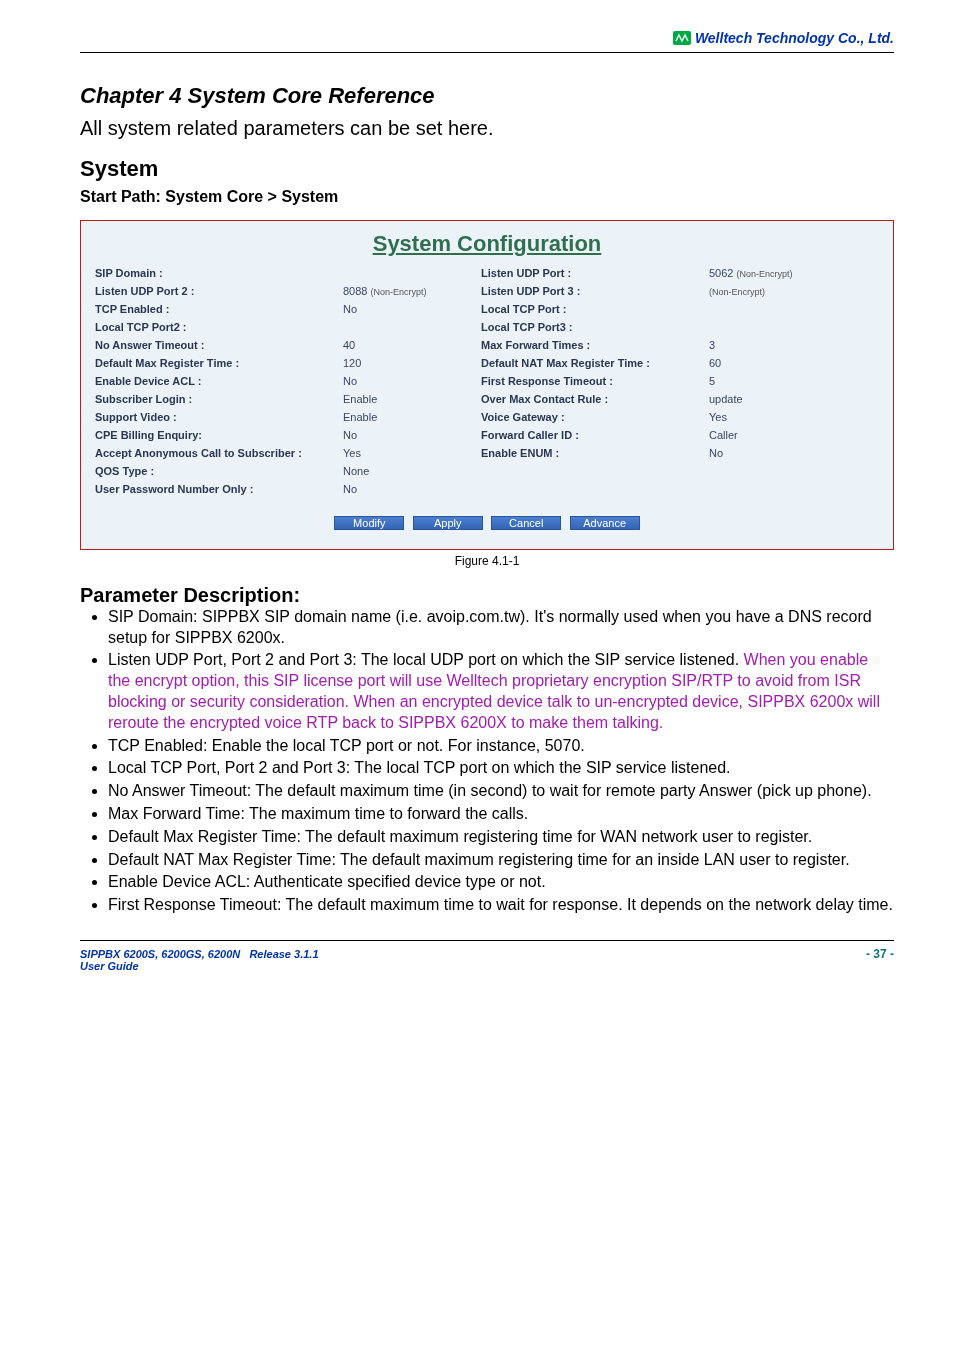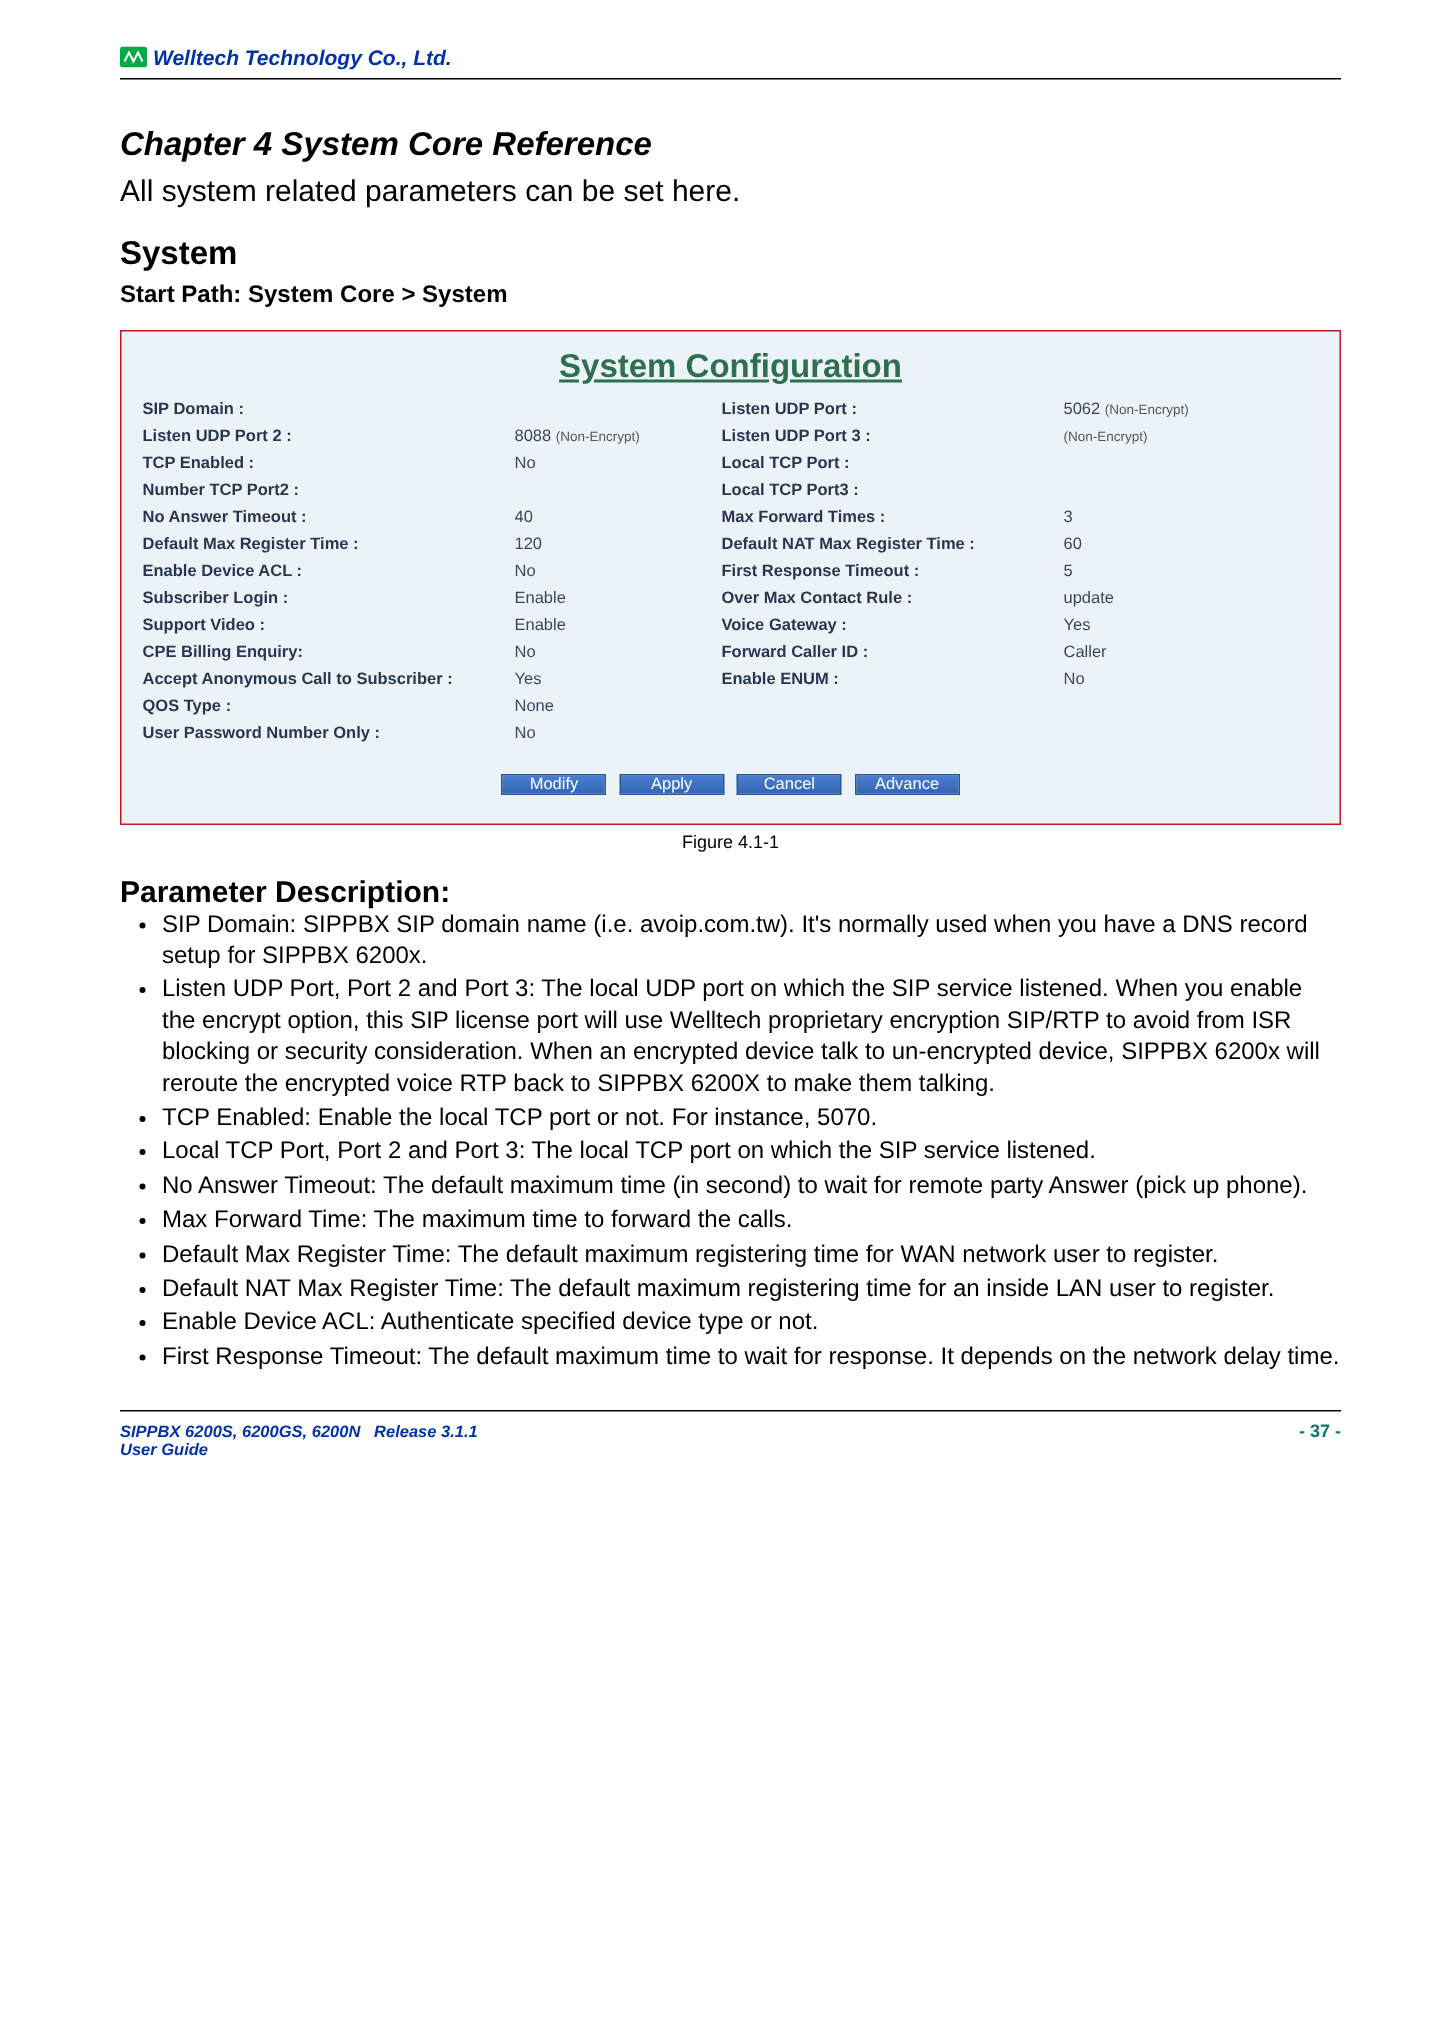--- a/index.html
+++ b/index.html
@@ -10,21 +10,21 @@
     margin: 0 auto;
     color: #000;
   }
   .page {
     padding: 30px 60px 20px 80px;
   }
   .header-line {
     border-bottom: 1.5px solid #000;
     padding-bottom: 4px;
     margin-bottom: 30px;
-    text-align: left;
+    text-align: right;
     font-weight: bold;
     font-style: italic;
     color: #0033aa;
     font-size: 14px;
   }
   .header-line .logo {
     display: inline-block;
     vertical-align: middle;
     margin-right: 4px;
     font-style: normal;
@@ -99,21 +99,21 @@
     font-size: 20px;
     font-weight: bold;
     margin-bottom: 0;
   }
   ul.params {
     list-style: disc;
     padding-left: 28px;
     font-size: 16px;
   }
   ul.params li { margin-bottom: 2px; line-height: 1.3; }
-  .blue-text { color: #000000; margin-top: 24px; }
+  .blue-text { color: #a21caf; margin-top: 24px; }
   .footer {
     border-top: 1.5px solid #000;
     margin-top: 24px;
     padding-top: 6px;
     font-size: 11px;
     font-weight: bold;
     font-style: italic;
     color: #0033aa;
     display: flex;
     justify-content: space-between;
@@ -150,21 +150,21 @@
         <div class="lbl">Listen UDP Port :</div>
         <div class="val">5062 <span class="note-small">(Non-Encrypt)</span></div>
         <div class="lbl">Listen UDP Port 2 :</div>
         <div class="val">8088 <span class="note-small">(Non-Encrypt)</span></div>
         <div class="lbl">Listen UDP Port 3 :</div>
         <div class="val"> <span class="note-small">(Non-Encrypt)</span></div>
         <div class="lbl">TCP Enabled :</div>
         <div class="val">No</div>
         <div class="lbl">Local TCP Port :</div>
         <div class="val"></div>
-        <div class="lbl">Number TCP Port2 :</div>
+        <div class="lbl">Local TCP Port2 :</div>
         <div class="val"></div>
         <div class="lbl">Local TCP Port3 :</div>
         <div class="val"></div>
         <div class="lbl">No Answer Timeout :</div>
         <div class="val">40</div>
         <div class="lbl">Max Forward Times :</div>
         <div class="val">3</div>
         <div class="lbl">Default Max Register Time :</div>
         <div class="val">120</div>
         <div class="lbl">Default NAT Max Register Time :</div>

